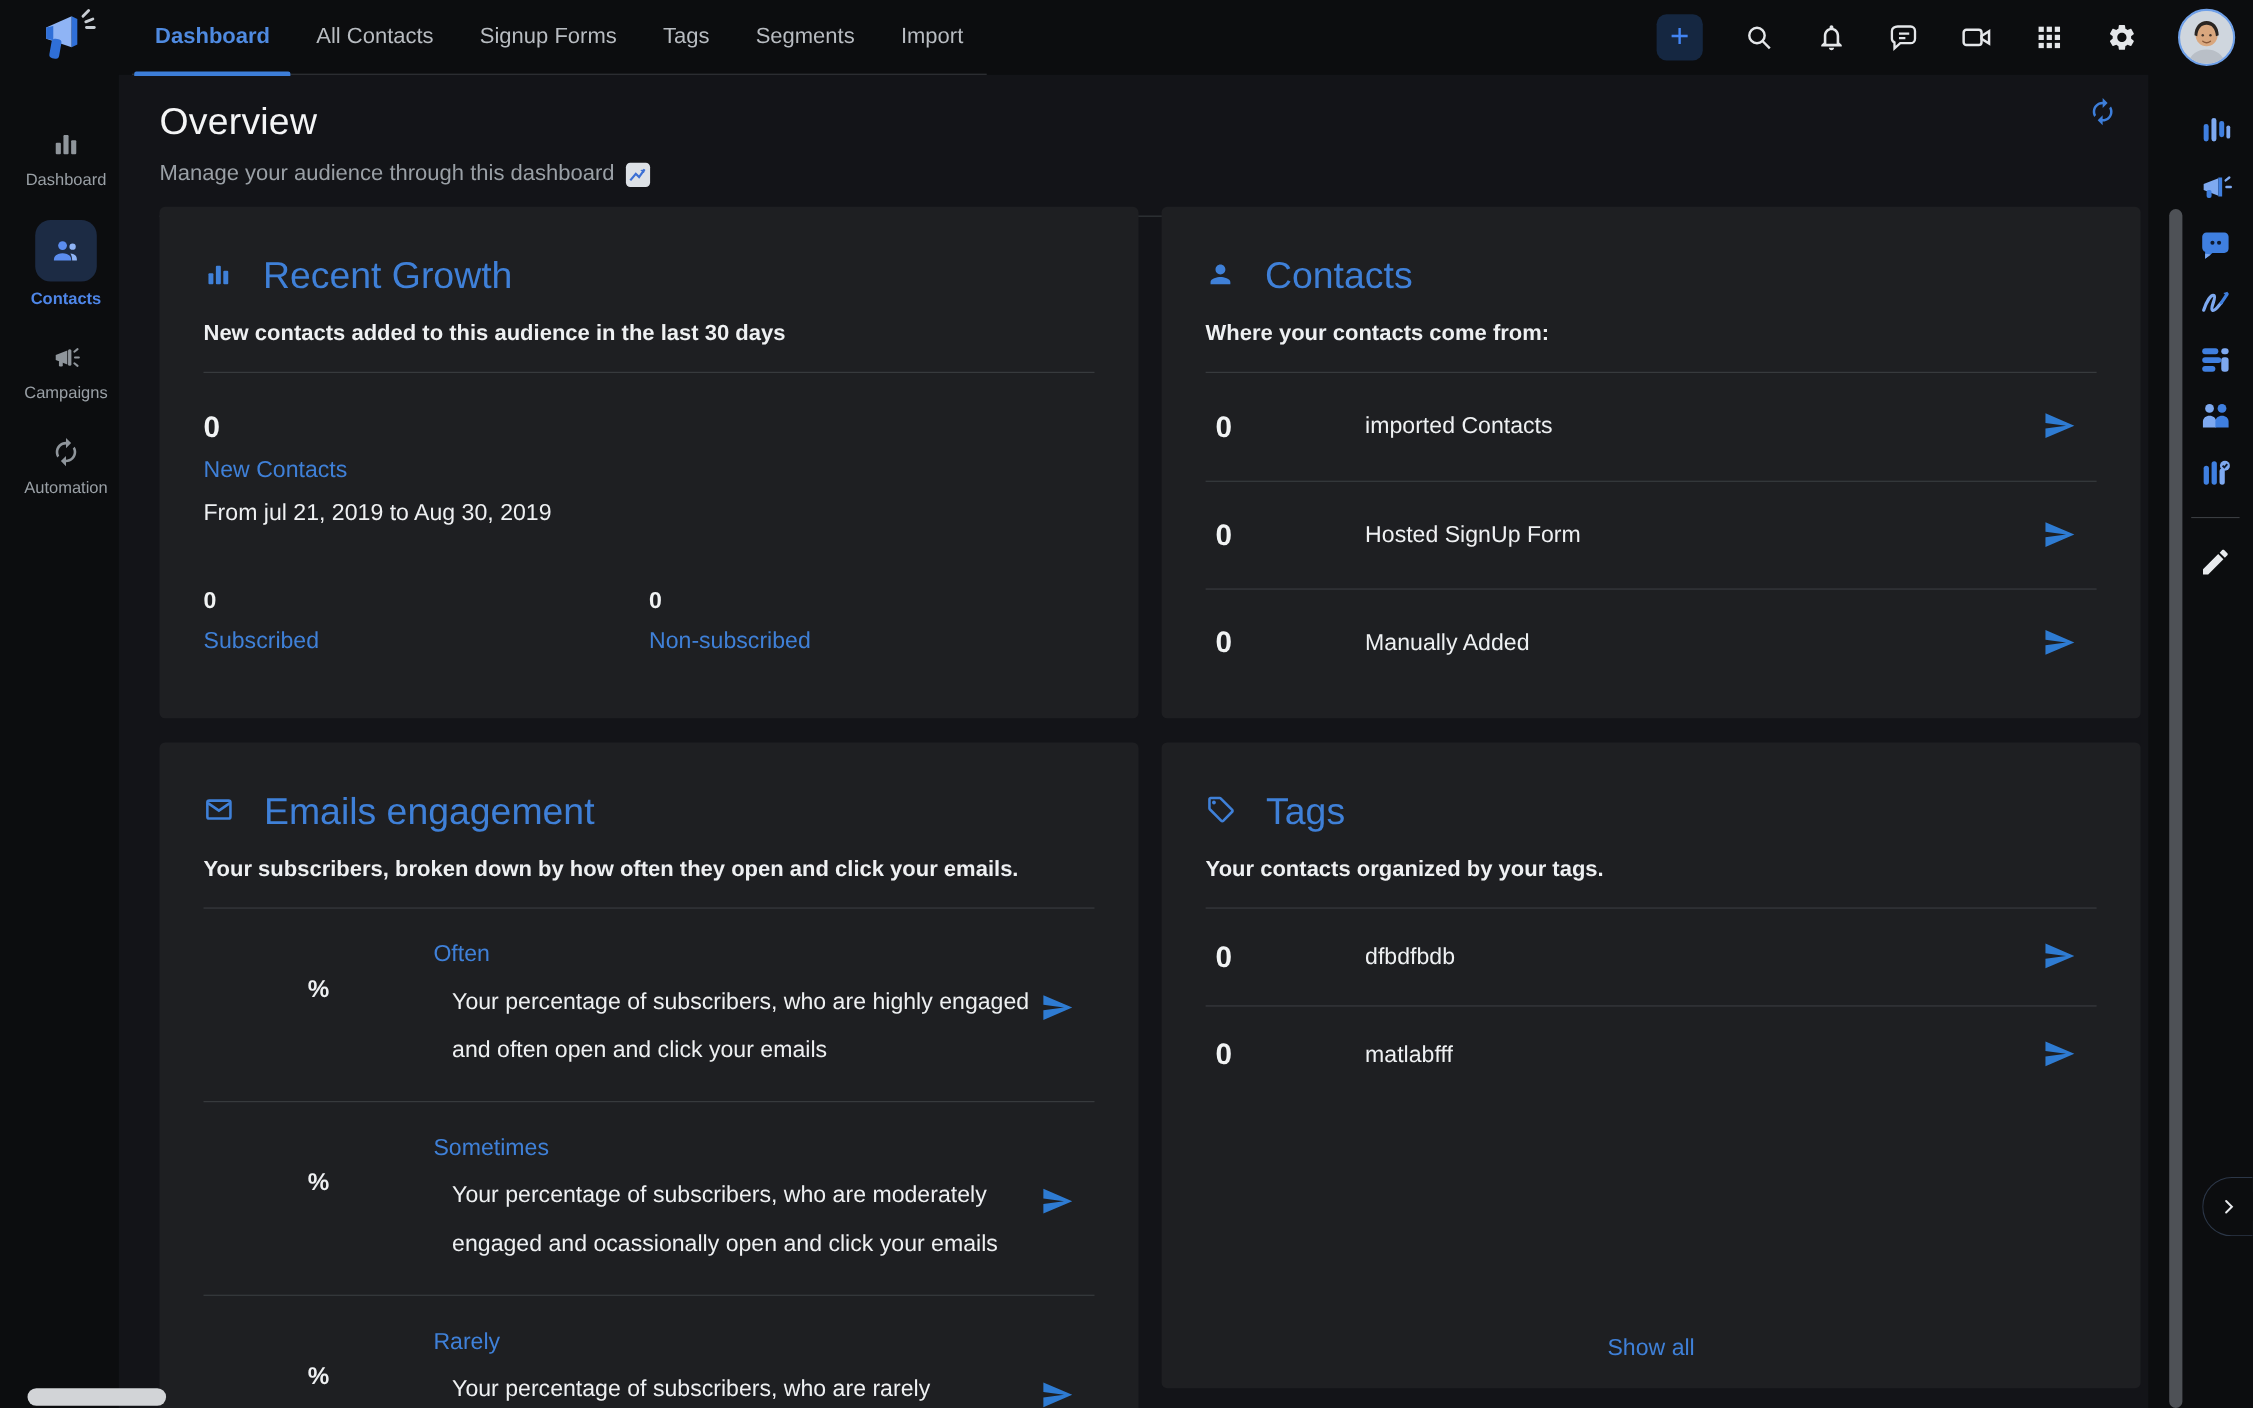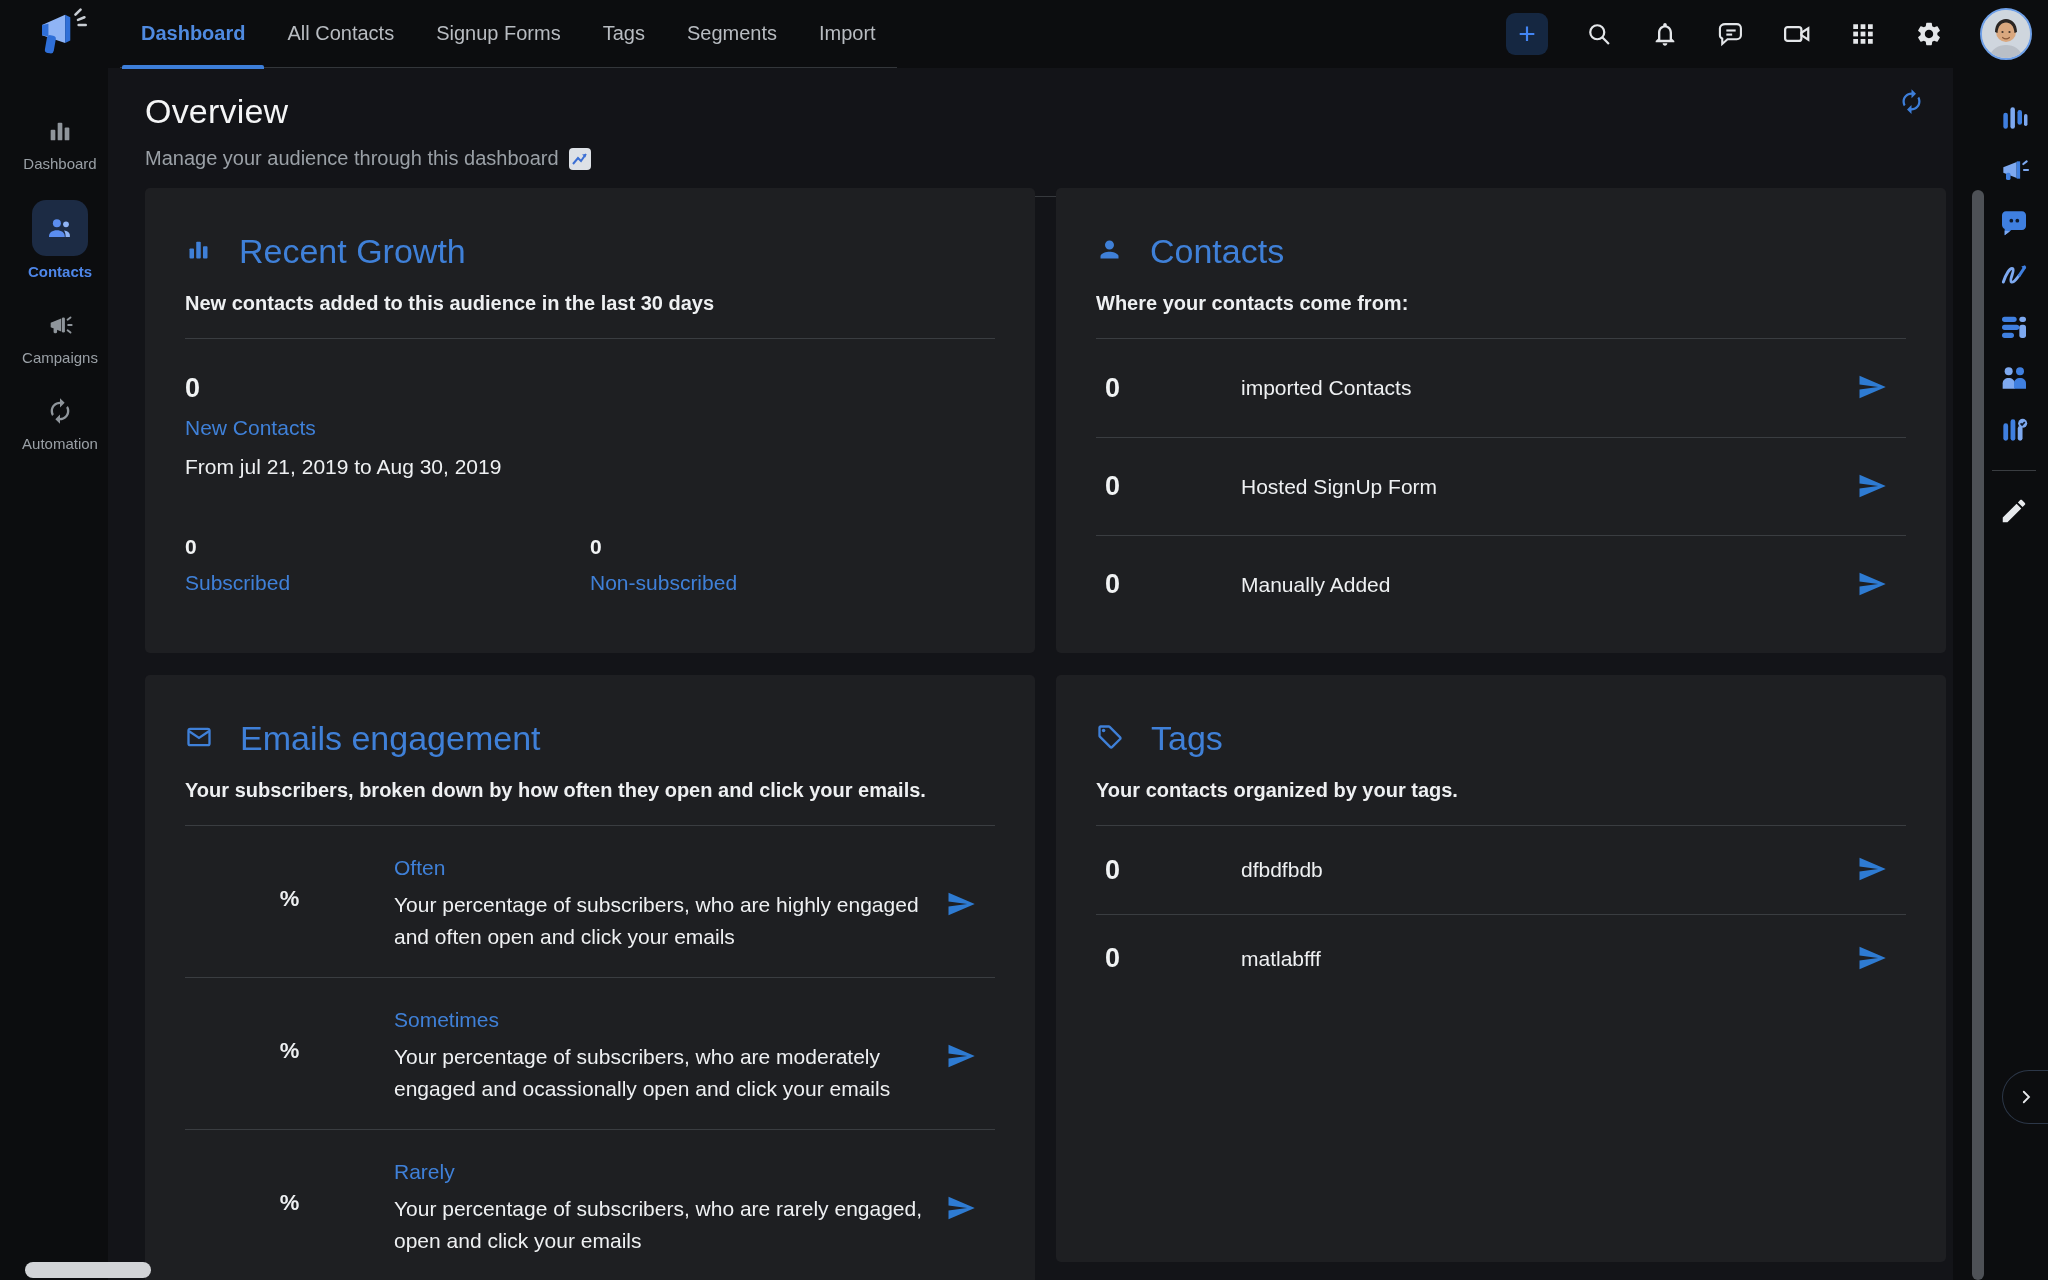--- a/index.html
+++ b/index.html
@@ -64,21 +64,21 @@
   .crow-count { width:145px; padding-left:9px; font-size:27px; font-weight:bold; }
   .crow-label { flex:1; font-size:21px; color:#eef0f2; }
   .trow { height:88px; }
   .send { margin-left:auto; margin-right:18px; background:none; border:none; color:#2e7bd2; cursor:pointer; width:32px; height:32px; }
   
   .erow { display:flex; align-items:flex-start; padding:30px 0 24px; }
   .erow + .erow { border-top:1px solid #3a3d41; }
   .erow-val { width:209px; display:flex; justify-content:center; padding-top:30px; font-size:22px; font-weight:bold; color:#eef0f2; }
   .erow-main { max-width:545px; }
   .erow-label { display:inline-block; font-size:21px; color:#3f80d8; text-decoration:none; cursor:pointer; }
-  .erow-desc { margin-top:9px; font-size:21px; line-height:32px; color:#eef0f2; }
+  .erow-desc { margin-top:9px; font-size:21px; line-height:44px; color:#eef0f2;margin-left:17px; }
   .erow .send { align-self:center; }
   .showall { position:absolute; bottom:24px; left:0; right:0; text-align:center; font-size:21px; color:#3f80d8; text-decoration:none; cursor:pointer; }
   
   .rightrail { position:absolute; right:0; top:68px; width:83px; bottom:0; z-index:3; }
   .rail-icons { display:flex; flex-direction:column; align-items:center; gap:18px; padding-top:33px; margin-left:14px; }
   .ricon { width:34px; height:34px; display:flex; align-items:center; justify-content:center; cursor:pointer; }
   .rail-divider { width:44px; height:1px; background:#3a3d41; margin:5px 0; }
   .vscroll { position:absolute; left:7px; top:122px; width:12px; height:1090px; border-radius:6px; background:#4e5156; cursor:pointer; }
   .chevron-pill { position:absolute; right:0; top:1002px; width:46px; height:54px; border:1px solid #2c3748; border-right:none; border-radius:27px 0 0 27px; background:transparent; color:#e8eaed; display:flex; align-items:center; justify-content:center; cursor:pointer; }
   
@@ -404,20 +404,21 @@
           <span class="crow-count">0</span>
           <span class="crow-label">matlabfff</span>
           <button class="send">
             <svg width="30" height="30" viewBox="0 0 24 24" fill="currentColor">
               <path d="M2.01 21 23 12 2.01 3 2 10l15 2-15 2z"></path>
             </svg>
           </button>
         </div>
 
     </div>
+    <a class="showall">Show all</a>
   </section>
 </main>
 
 <aside class="rightrail">
   <div class="vscroll"></div>
   <div class="rail-icons">
     <span class="ricon">
       <svg width="32" height="32" viewBox="0 0 24 24">
           <rect class="b1" x="4" y="8" width="3.4" height="12" rx="1.7"></rect>
           <rect class="b2" x="9.3" y="4" width="3.4" height="16" rx="1.7"></rect>

